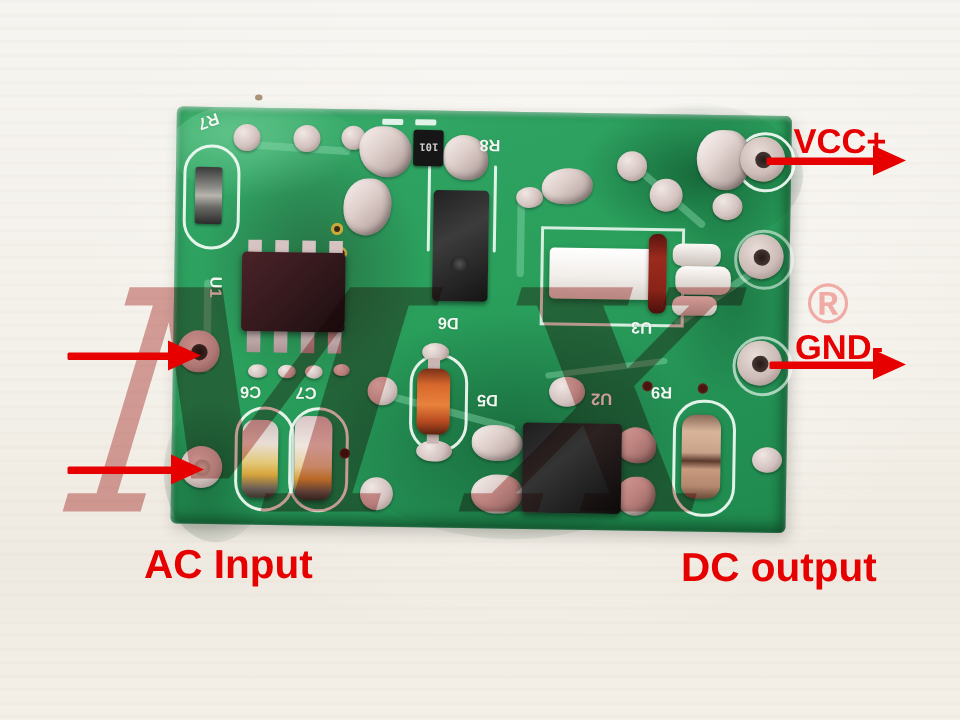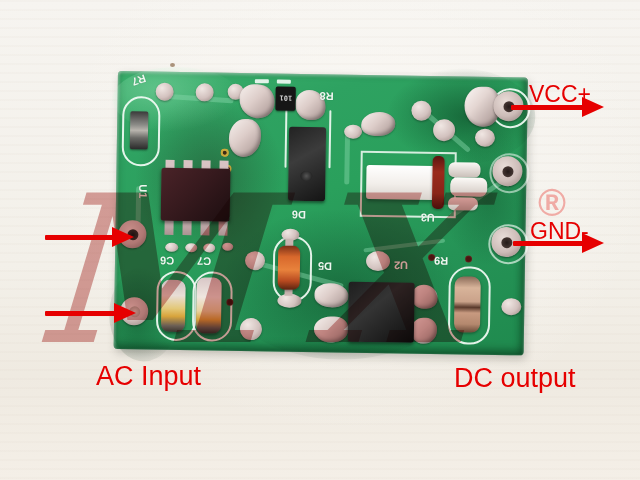--- a/index.html
+++ b/index.html
@@ -41,21 +41,21 @@
     background:radial-gradient(circle at 40% 35%, #e9ddd8 0%, #cdbcb8 55%, #8f7d79 100%);
     box-shadow:0 1px 2px rgba(0,0,0,.4);}
   .hole-center{position:absolute;left:50%;top:50%;width:11px;height:11px;margin:-5px 0 0 -5px;
     border-radius:50%;background:radial-gradient(circle,#241a18 0%, #4a3a36 80%);}
   .hole-center.filled{background:radial-gradient(circle,#dfd6cd 0%, #b8aba0 70%, #98887e 100%);}
   .via{position:absolute;border-radius:50%;}
   .silk-label{position:absolute;color:#eef7f0;font:bold 11px "Liberation Sans",sans-serif;
     letter-spacing:0;transform:rotate(180deg);text-shadow:0 0 1px rgba(20,60,35,.4);}
   .comp{position:absolute;}
   
-  .red-label{position:absolute;color:var(--annotation-red);font-weight:normal;z-index:40;}
+  .red-label{position:absolute;color:var(--annotation-red);font-weight:bold;z-index:40;}
   .arrow-line{position:absolute;height:5px;background:var(--annotation-red);z-index:40;border-radius:1px;}
   .arrow-head{position:absolute;width:0;height:0;border-top:10px solid transparent;
     border-bottom:10px solid transparent;border-left:22px solid var(--annotation-red);z-index:40;}
   
   .wm-big{position:absolute;left:55px;top:186px;z-index:20;pointer-events:none;
     font:italic bold 205px "DejaVu Serif",serif;line-height:0.82;letter-spacing:42px;
     color:var(--watermark-red);opacity:.40;transform:skewX(-6deg);mix-blend-mode:multiply;}
   .wm-brand{position:absolute;left:212px;top:189px;z-index:25;pointer-events:none;
     font:bold 42px "Liberation Sans",sans-serif;letter-spacing:3px;
     color:rgba(228,226,222,.66);

